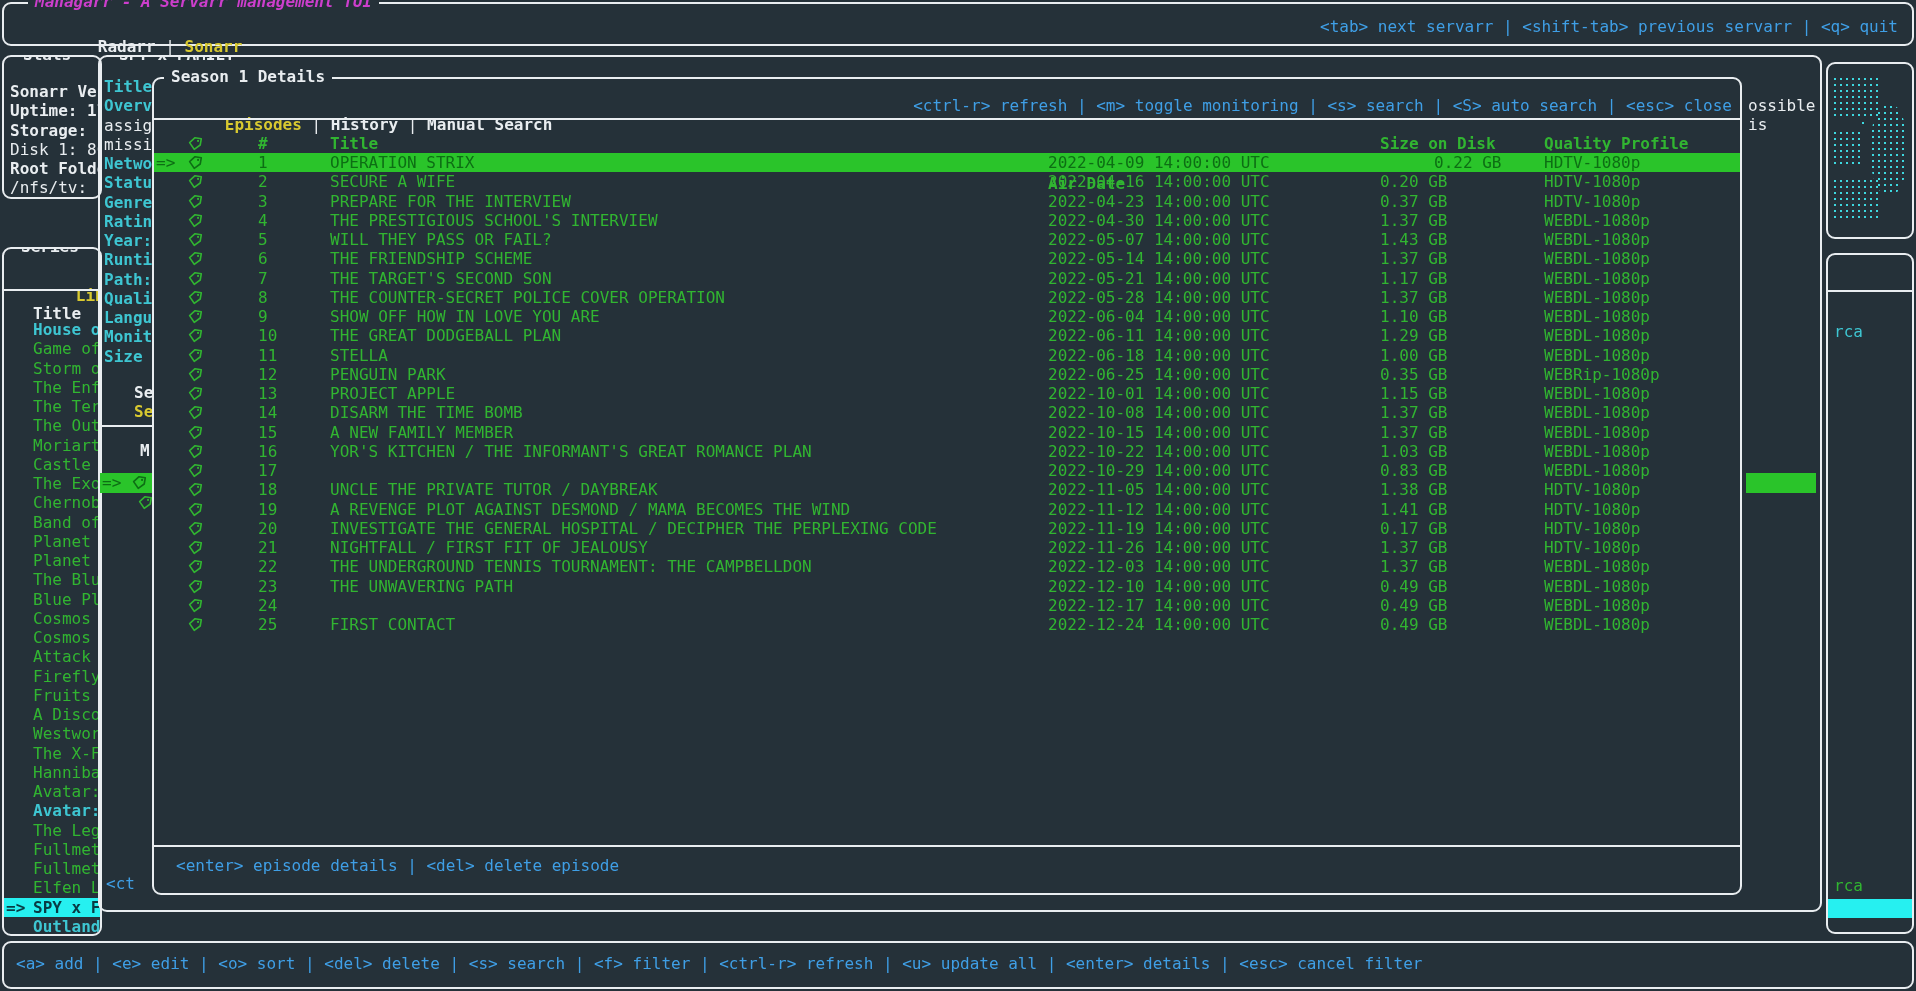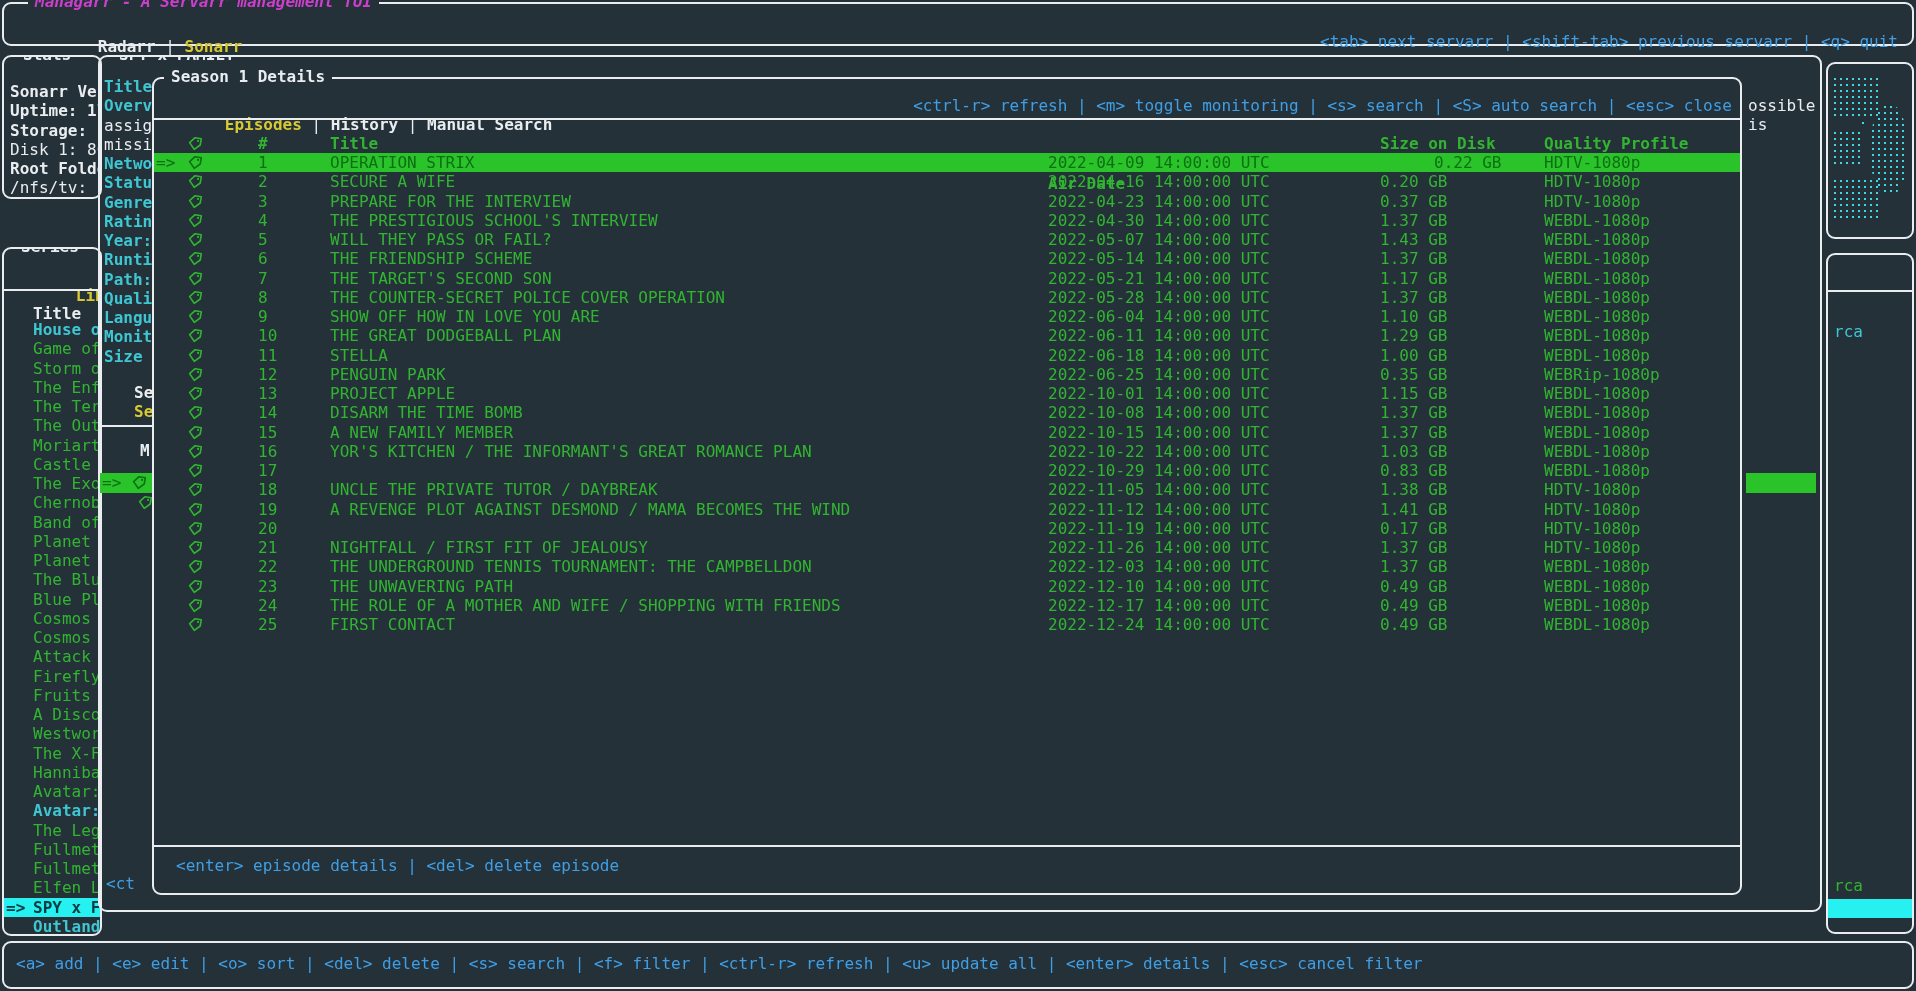--- a/index.html
+++ b/index.html
@@ -39,21 +39,21 @@
 </head>
 <body>
 
 <div class="screen">
 
   <div class="box" style="left:2px;top:2px;width:1908px;height:40px;">
     <span class="legend c-magenta" style="left:24px;color:var(--magenta);font-style:italic;">Managarr - A Servarr management TUI</span>
     <div class="ln" style="left:36px;top:14px;">
       <span class="bold c-white">Radarr</span><span class="c-white"> | </span><span class="bold c-yellow">Sonarr</span>
     </div>
-    <div class="ln c-blue" style="right:14px;top:28px;margin-left:39px;">&lt;tab&gt; next servarr | &lt;shift-tab&gt; previous servarr | &lt;q&gt; quit</div>
+    <div class="ln c-blue" style="right:14px;top:13px;margin-left:39px;">&lt;tab&gt; next servarr | &lt;shift-tab&gt; previous servarr | &lt;q&gt; quit</div>
   </div>
 
   <div class="box" style="left:1826px;top:62px;width:84px;height:173px;">
     <div>
       <div class="dots" style="left:4px;top:12px;width:50px;height:40px;"></div>
       <div class="dots" style="left:42px;top:40px;width:38px;height:92px;border-radius:48%;"></div>
       <div class="dots" style="left:4px;top:66px;width:28px;height:38px;"></div>
       <div class="dots" style="left:4px;top:114px;width:50px;height:44px;"></div>
       <div class="dots" style="left:32px;top:56px;width:8px;height:8px;"></div>
     </div>
@@ -391,20 +391,21 @@
           <span class="cell" style="left:894px;">2022-11-12 14:00:00 UTC</span>
           <span class="cell" style="left:1226px;">1.41 GB</span>
           <span class="cell" style="left:1390px;">HDTV-1080p</span>
         </div>
         <div class="row" style="top: 439.75px;">
           <span class="cell" style="left:34px;"><span class="tagicon"><svg viewBox="0 0 14 14" width="15" height="15">
                 <path d="M1.5 6.2 L6.6 1.6 L12.4 2.6 L11.4 8.4 L5.8 12.4 Z" fill="none" stroke="currentColor" stroke-width="1.5" stroke-linejoin="round"></path>
                 <circle cx="9.4" cy="4.6" r="1" fill="currentColor"></circle>
               </svg></span></span>
           <span class="cell" style="left:104px;">20</span>
+          <span class="cell" style="left:176px;">INVESTIGATE THE GENERAL HOSPITAL / DECIPHER THE PERPLEXING CODE</span>
           <span class="cell" style="left:894px;">2022-11-19 14:00:00 UTC</span>
           <span class="cell" style="left:1226px;">0.17 GB</span>
           <span class="cell" style="left:1390px;">HDTV-1080p</span>
         </div>
         <div class="row" style="top: 459px;">
           <span class="cell" style="left:34px;"><span class="tagicon"><svg viewBox="0 0 14 14" width="15" height="15">
                 <path d="M1.5 6.2 L6.6 1.6 L12.4 2.6 L11.4 8.4 L5.8 12.4 Z" fill="none" stroke="currentColor" stroke-width="1.5" stroke-linejoin="round"></path>
                 <circle cx="9.4" cy="4.6" r="1" fill="currentColor"></circle>
               </svg></span></span>
           <span class="cell" style="left:104px;">21</span>
@@ -434,21 +435,20 @@
           <span class="cell" style="left:894px;">2022-12-10 14:00:00 UTC</span>
           <span class="cell" style="left:1226px;">0.49 GB</span>
           <span class="cell" style="left:1390px;">WEBDL-1080p</span>
         </div>
         <div class="row" style="top: 516.75px;">
           <span class="cell" style="left:34px;"><span class="tagicon"><svg viewBox="0 0 14 14" width="15" height="15">
                 <path d="M1.5 6.2 L6.6 1.6 L12.4 2.6 L11.4 8.4 L5.8 12.4 Z" fill="none" stroke="currentColor" stroke-width="1.5" stroke-linejoin="round"></path>
                 <circle cx="9.4" cy="4.6" r="1" fill="currentColor"></circle>
               </svg></span></span>
           <span class="cell" style="left:104px;">24</span>
-          <span class="cell" style="left:176px;">THE ROLE OF A MOTHER AND WIFE / SHOPPING WITH FRIENDS</span>
           <span class="cell" style="left:894px;">2022-12-17 14:00:00 UTC</span>
           <span class="cell" style="left:1226px;">0.49 GB</span>
           <span class="cell" style="left:1390px;">WEBDL-1080p</span>
         </div>
         <div class="row" style="top: 536px;">
           <span class="cell" style="left:34px;"><span class="tagicon"><svg viewBox="0 0 14 14" width="15" height="15">
                 <path d="M1.5 6.2 L6.6 1.6 L12.4 2.6 L11.4 8.4 L5.8 12.4 Z" fill="none" stroke="currentColor" stroke-width="1.5" stroke-linejoin="round"></path>
                 <circle cx="9.4" cy="4.6" r="1" fill="currentColor"></circle>
               </svg></span></span>
           <span class="cell" style="left:104px;">25</span>

